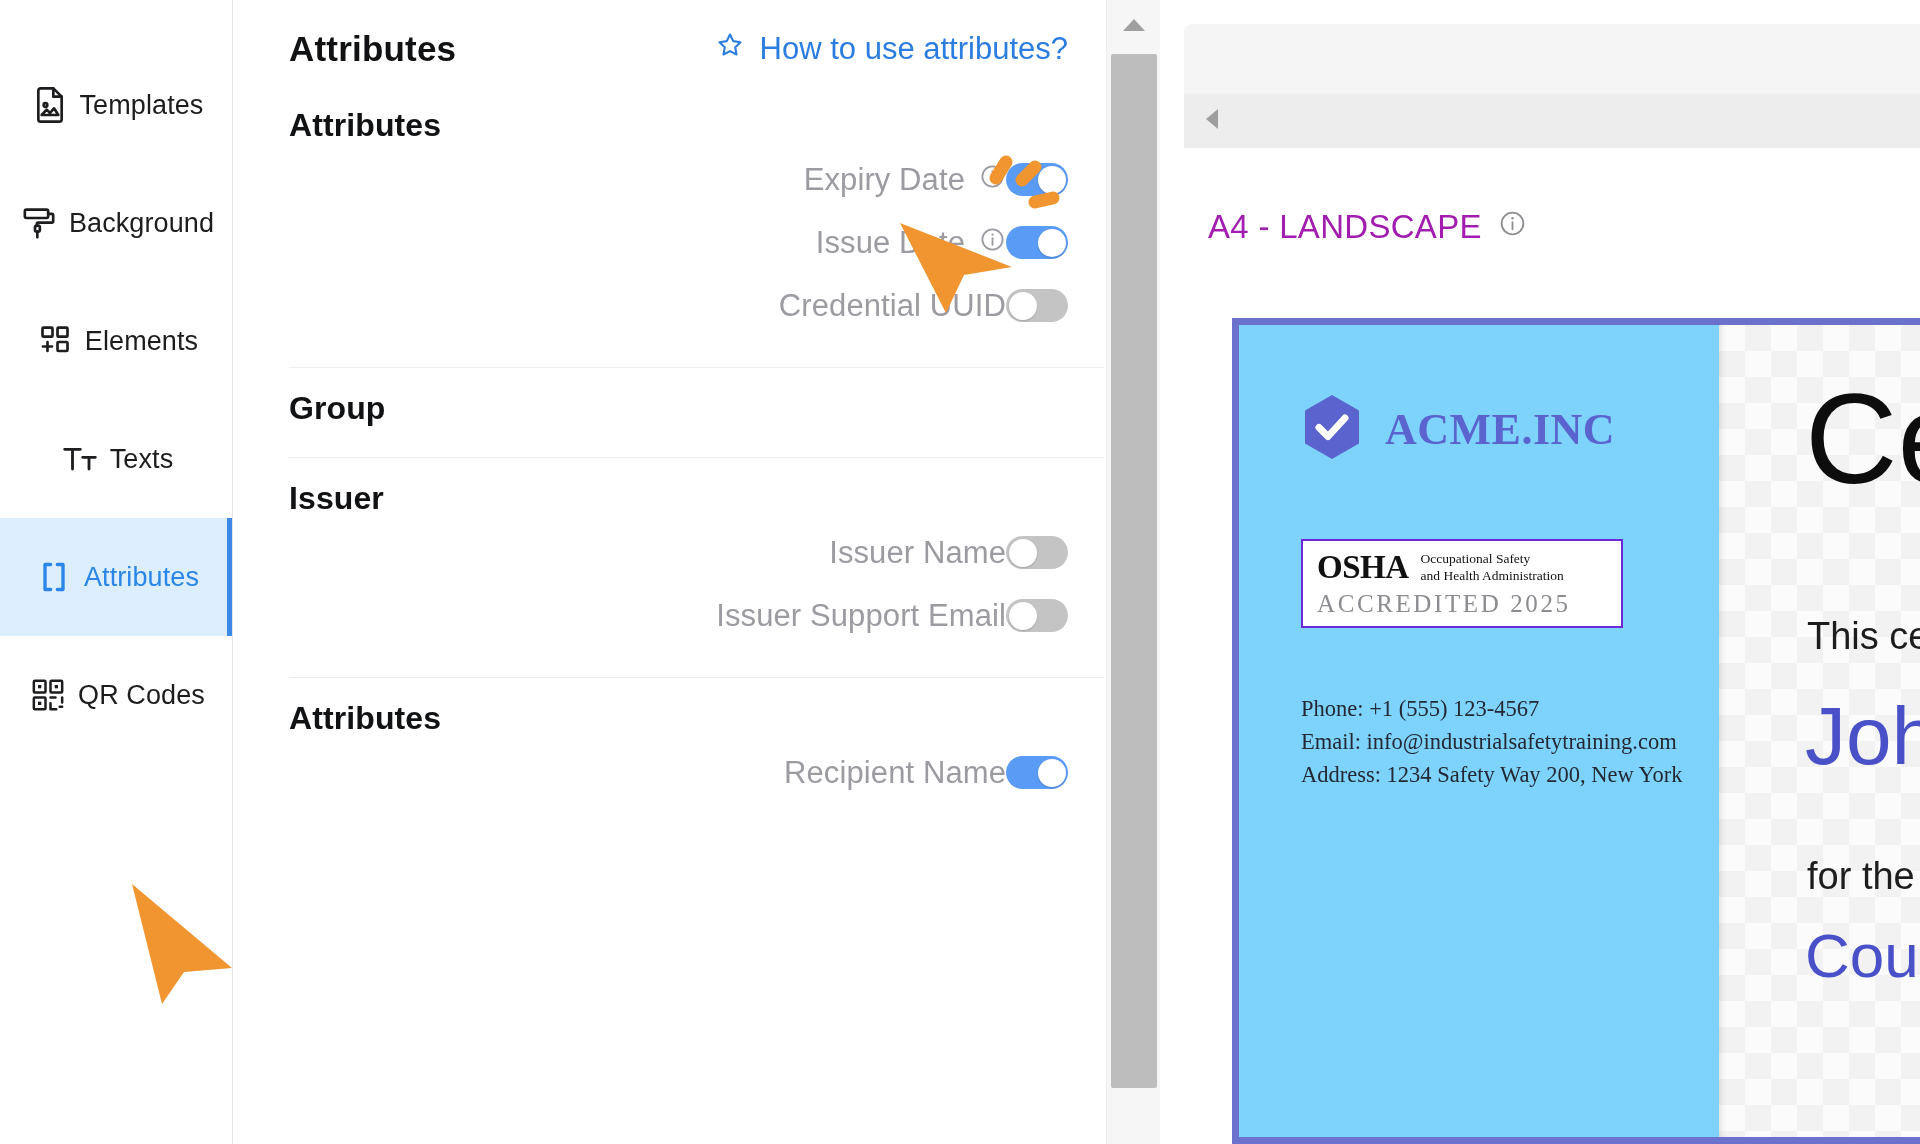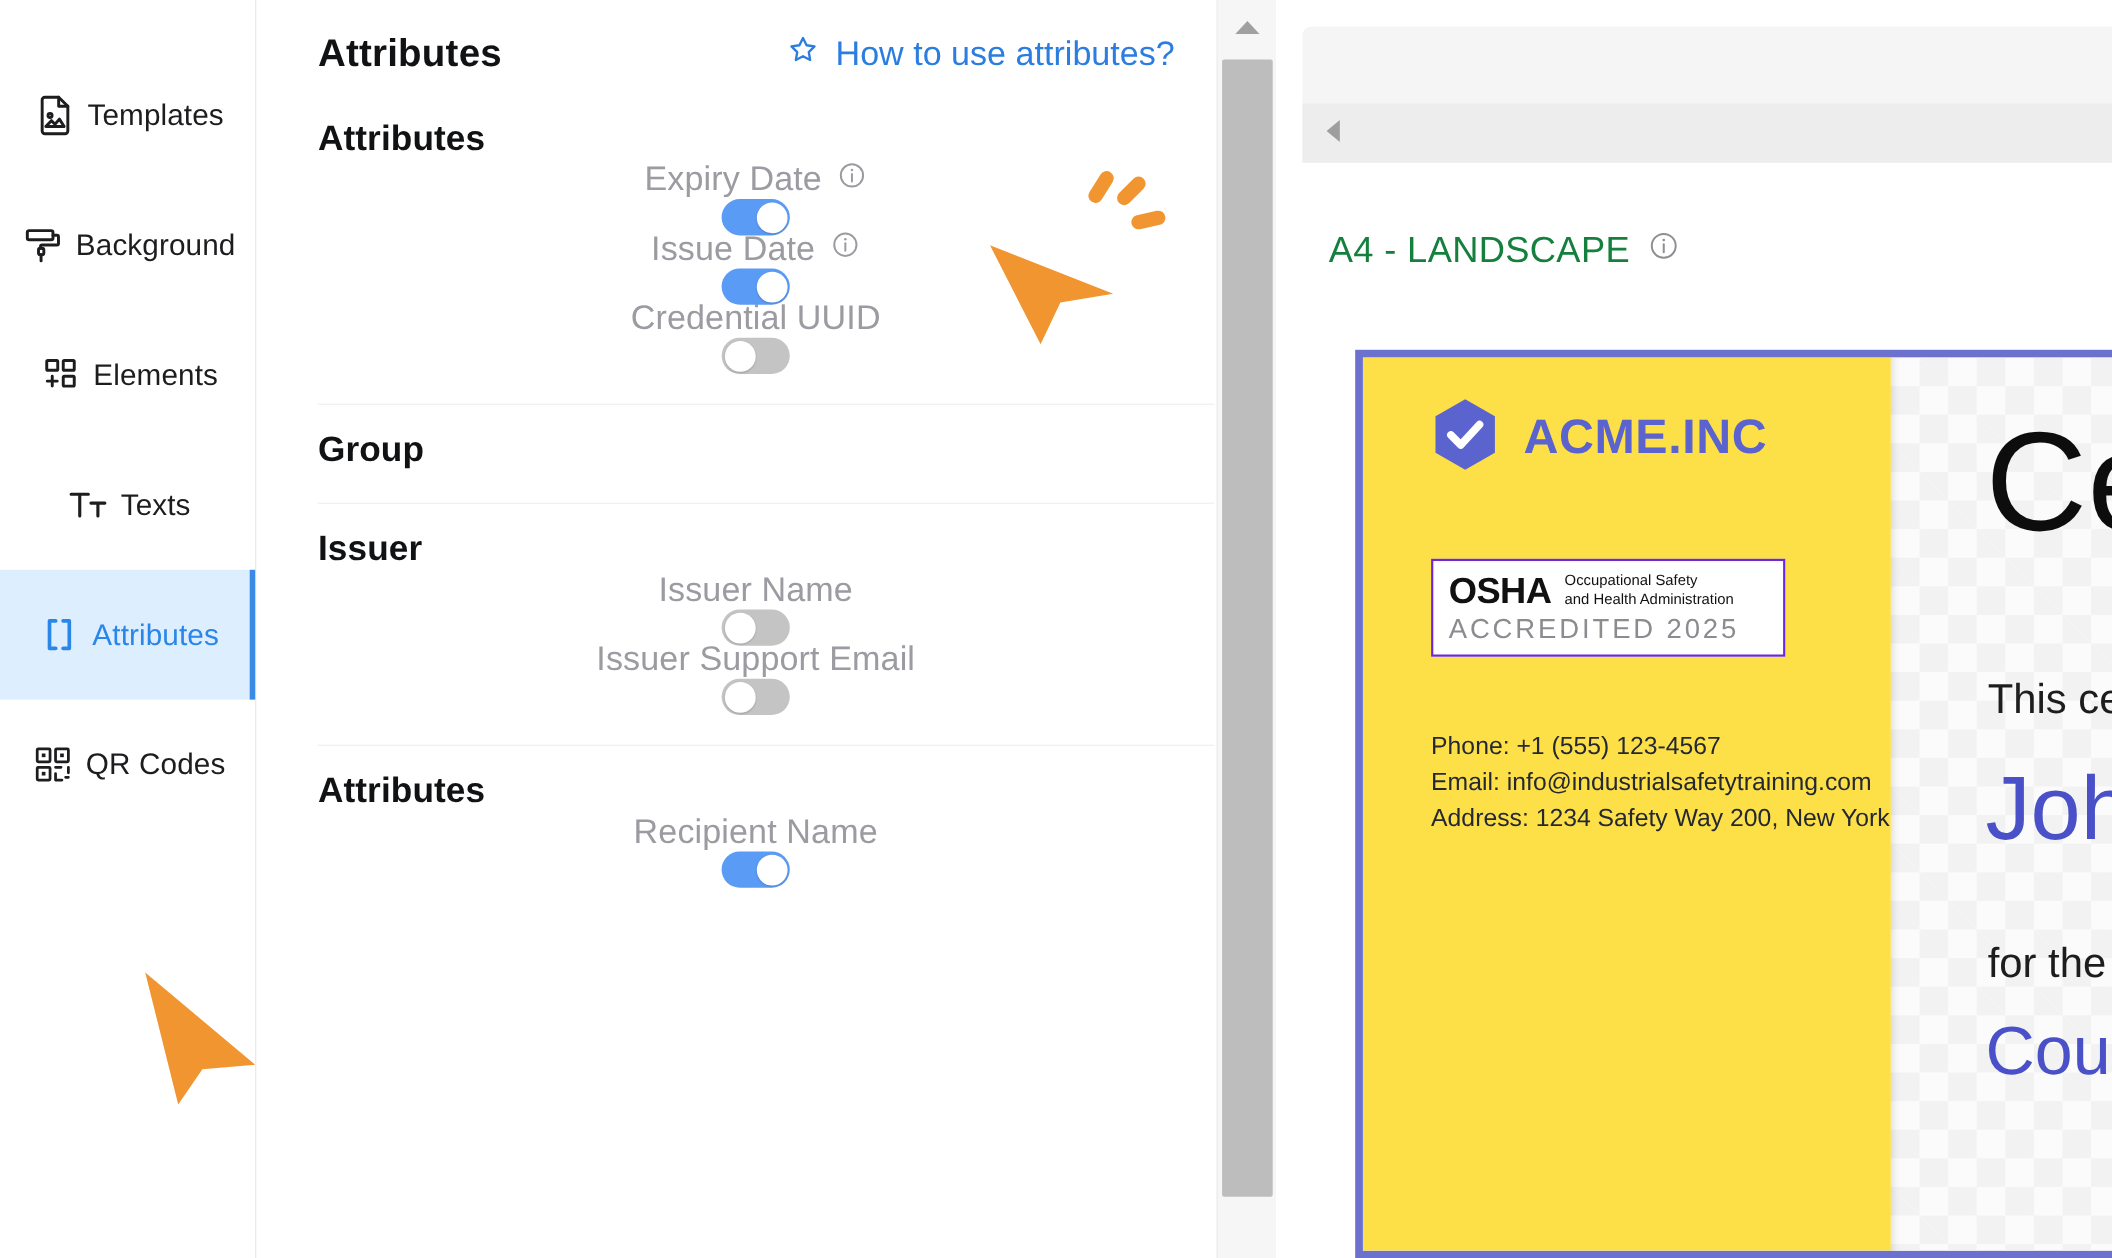--- a/index.html
+++ b/index.html
@@ -75,25 +75,24 @@
   }
   .howto svg { flex:0 0 auto; }
 
   .grp-title {
     font-size:32px; font-weight:600; color:#111214;
     margin:9px 0 4px 0;
     letter-spacing:.1px;
   }
 
   .attr-row {
-    display:flex; align-items:center; justify-content:center;
+    display:flex; align-items:center; justify-content:flex-end;
     height:63px;
     padding-left:17px;
     padding-right:36px;
-    flex-direction:column;
   }
   .attr-label {
     display:flex; align-items:center; gap:14px;
     font-size:31px; color:#9b9ba1; font-weight:400;
     letter-spacing:.1px;
   }
   .info-i { flex:0 0 auto; display:block; }
 
   .divider {
     height:1px; background:#eceef0;
@@ -151,39 +150,40 @@
     display:flex; align-items:center;
   }
   .hscroll .sb-btn-l {
     width:54px; height:54px;
     display:flex; align-items:center; justify-content:center;
   }
 
   .canvas-label {
     position:absolute; top:208px; left:48px;
     display:flex; align-items:center; gap:16px;
-    font-size:33px; font-weight:500; color:#15803d;
+    font-size:33px; font-weight:500; color:#a21caf;
     letter-spacing:.3px;
   }
 
   
   .cert {
     position:absolute;
     top:318px; left:72px;
     width:1150px; height:826px;
     border:7px solid #6b71cd;
     background:#ffffff;
     display:flex;
     overflow:hidden;
   }
   .cert-left {
     width:480px; flex:0 0 480px;
-    background:#fde047;
-    padding:36px 0 0 62px;
+    background:#7dd3fc;
+    padding:68px 0 0 62px;
     position:relative;
+    font-family:Liberation Serif, serif;
   }
   .brand {
     display:flex; align-items:center; gap:22px;
   }
   .brand-name {
     font-size:44px; font-weight:700; color:#5b63cf;
     letter-spacing:.5px; white-space:nowrap;
   }
   .osha {
     margin-top:74px;

